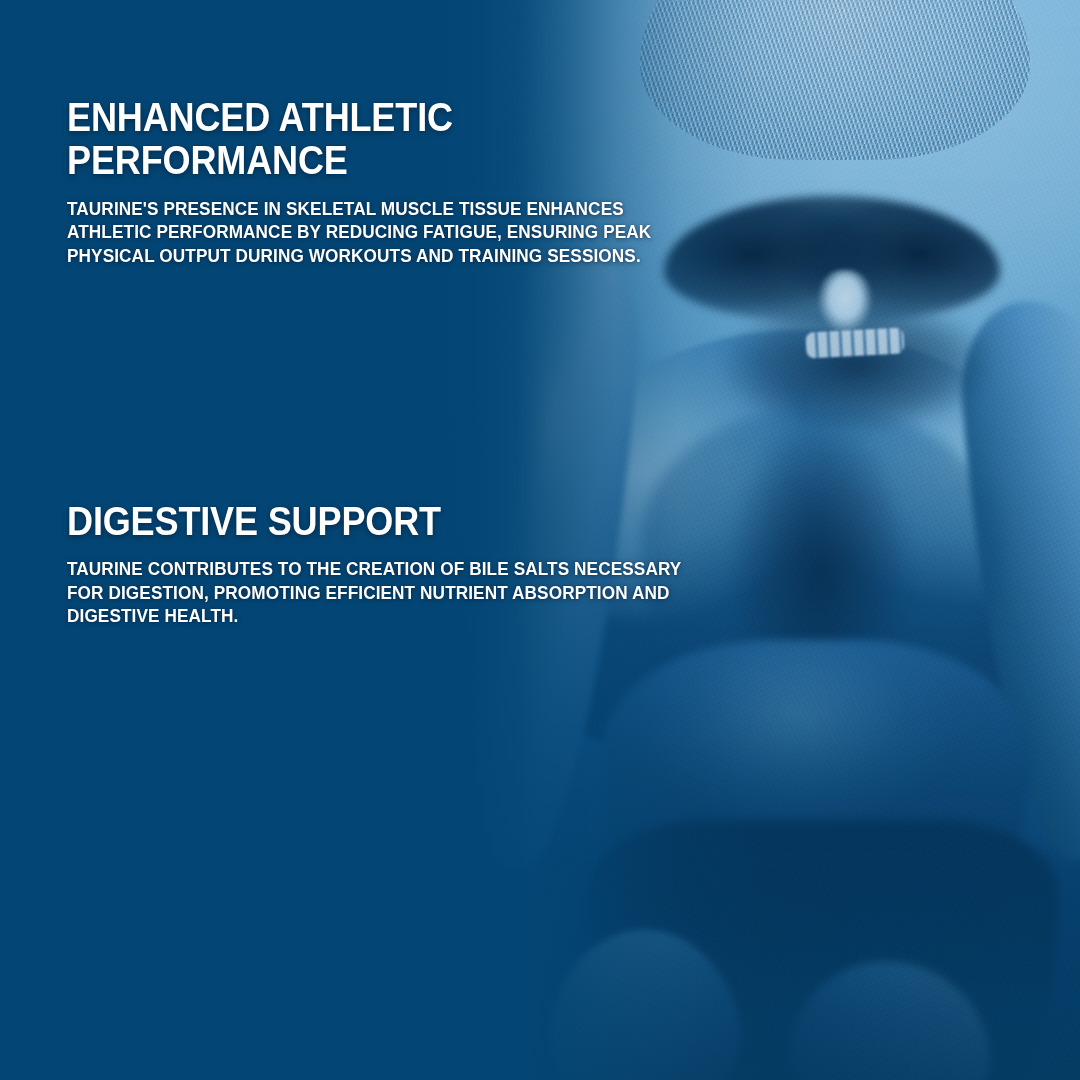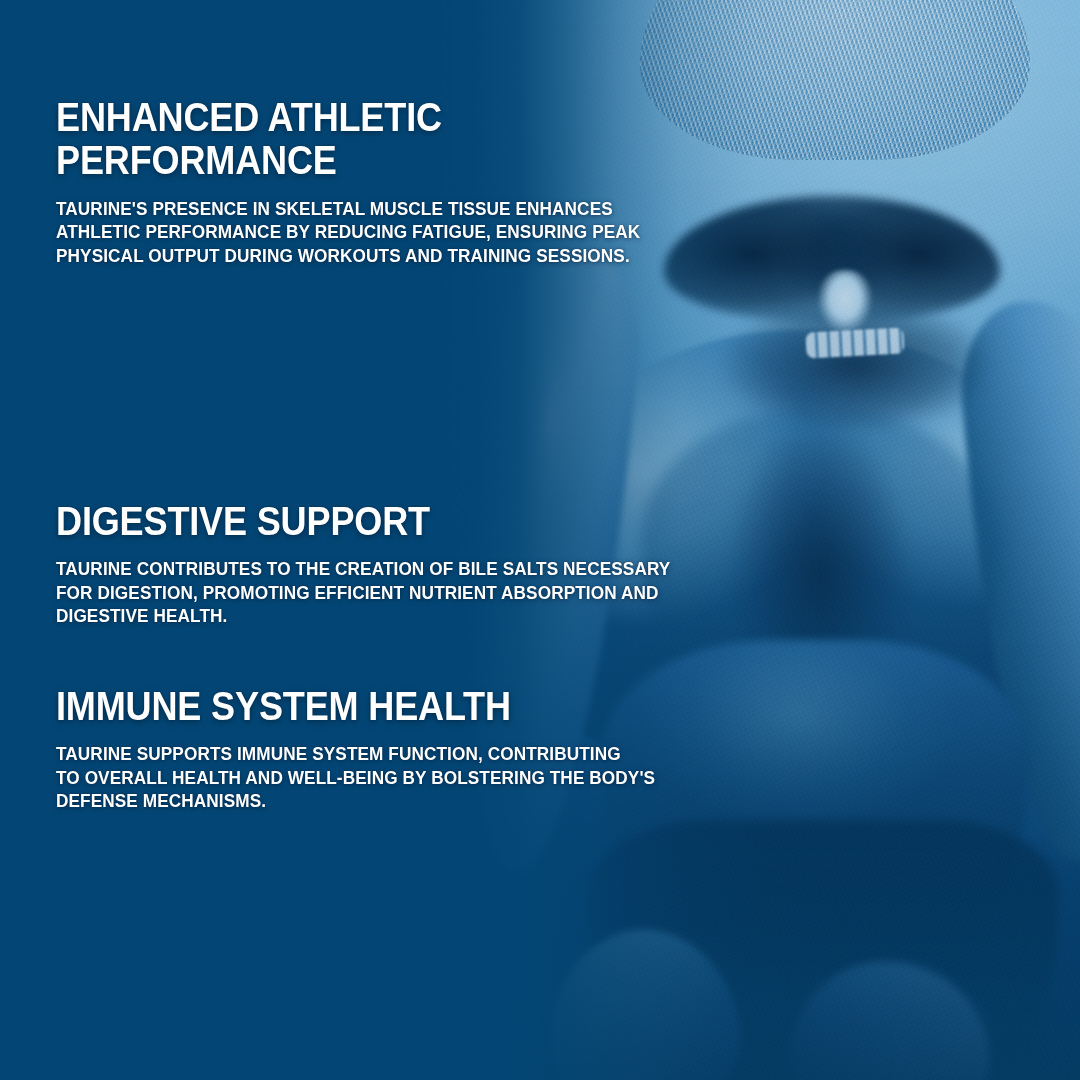--- a/index.html
+++ b/index.html
@@ -241,21 +241,21 @@
       rgba(3,70,117,0.74) 52%,
       rgba(3,70,117,0.44) 57%,
       rgba(3,70,117,0.18) 63%,
       rgba(3,70,117,0.04) 70%,
       rgba(3,70,117,0) 78%);
   }
 
   
   #content {
     position: absolute;
-    left: 56px;
+    left: 67px;
     top: 0;
     width: 720px;
     height: 1080px;
   }
   .benefit { position: absolute; left: 0; width: 700px; }
   .benefit h2 {
     margin: 0 0 14px 0;
     color: #ffffff;
     font-weight: 700;
     font-size: 41px;
@@ -327,24 +327,16 @@
 
     <section class="benefit" id="b2">
       <h2>DIGESTIVE SUPPORT</h2>
       <p>
         <span>TAURINE CONTRIBUTES TO THE CREATION OF BILE SALTS NECESSARY</span>
         <span>FOR DIGESTION, PROMOTING EFFICIENT NUTRIENT ABSORPTION AND</span>
         <span>DIGESTIVE HEALTH.</span>
       </p>
     </section>
 
-    <section class="benefit" id="b3">
-      <h2>IMMUNE SYSTEM HEALTH</h2>
-      <p>
-        <span>TAURINE SUPPORTS IMMUNE SYSTEM FUNCTION, CONTRIBUTING</span>
-        <span>TO OVERALL HEALTH AND WELL-BEING BY BOLSTERING THE BODY'S</span>
-        <span>DEFENSE MECHANISMS.</span>
-      </p>
-    </section>
 
 
   </div>
 </div>
 
 </body></html>

